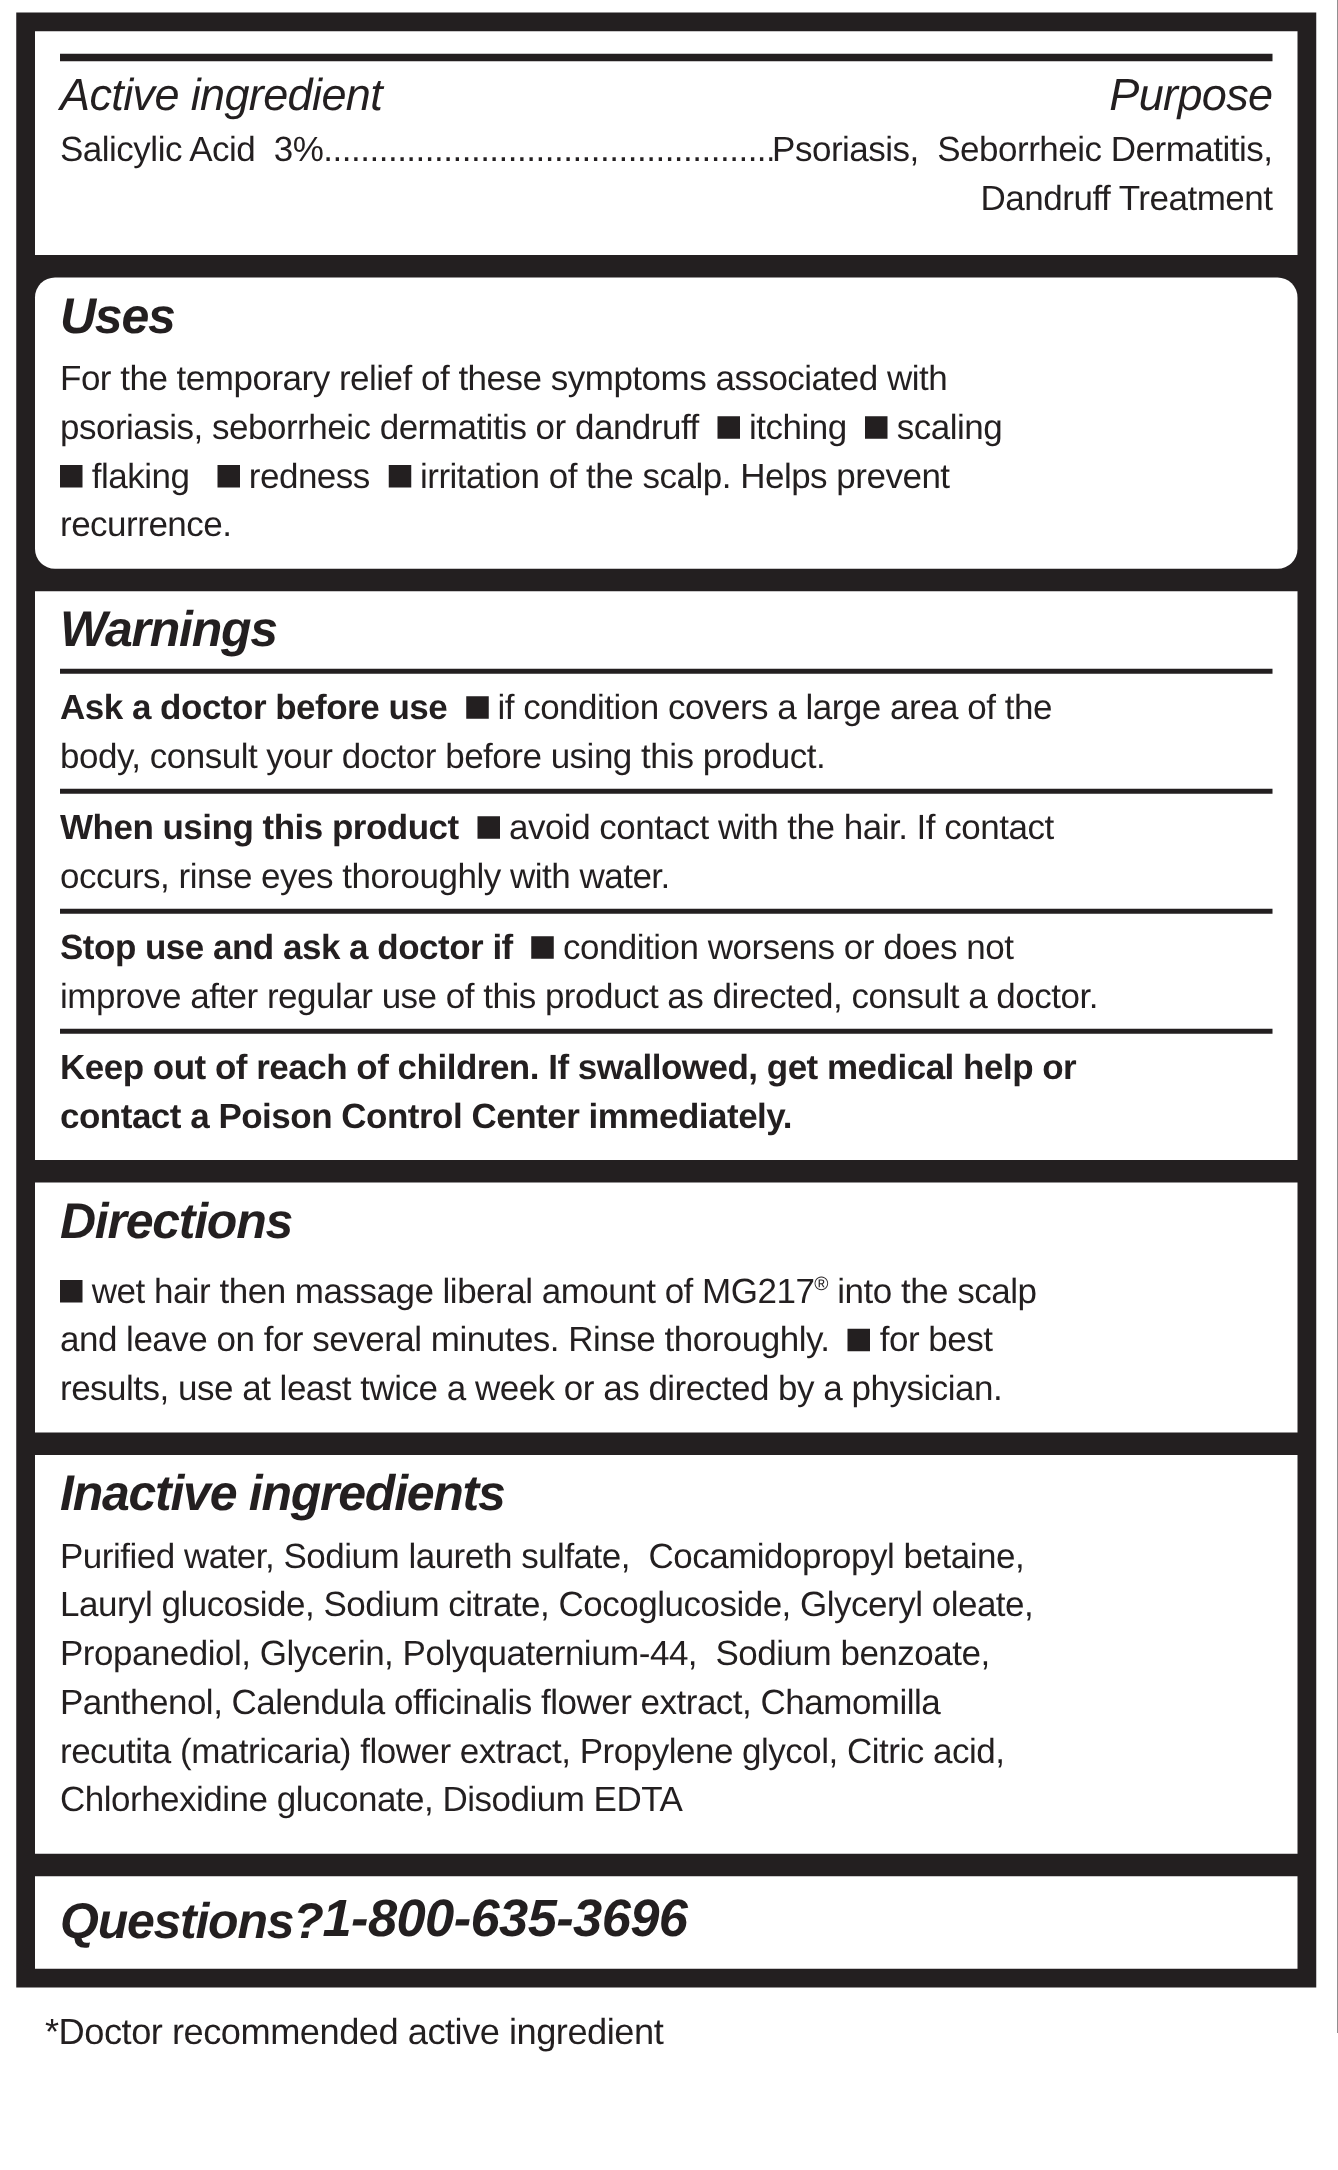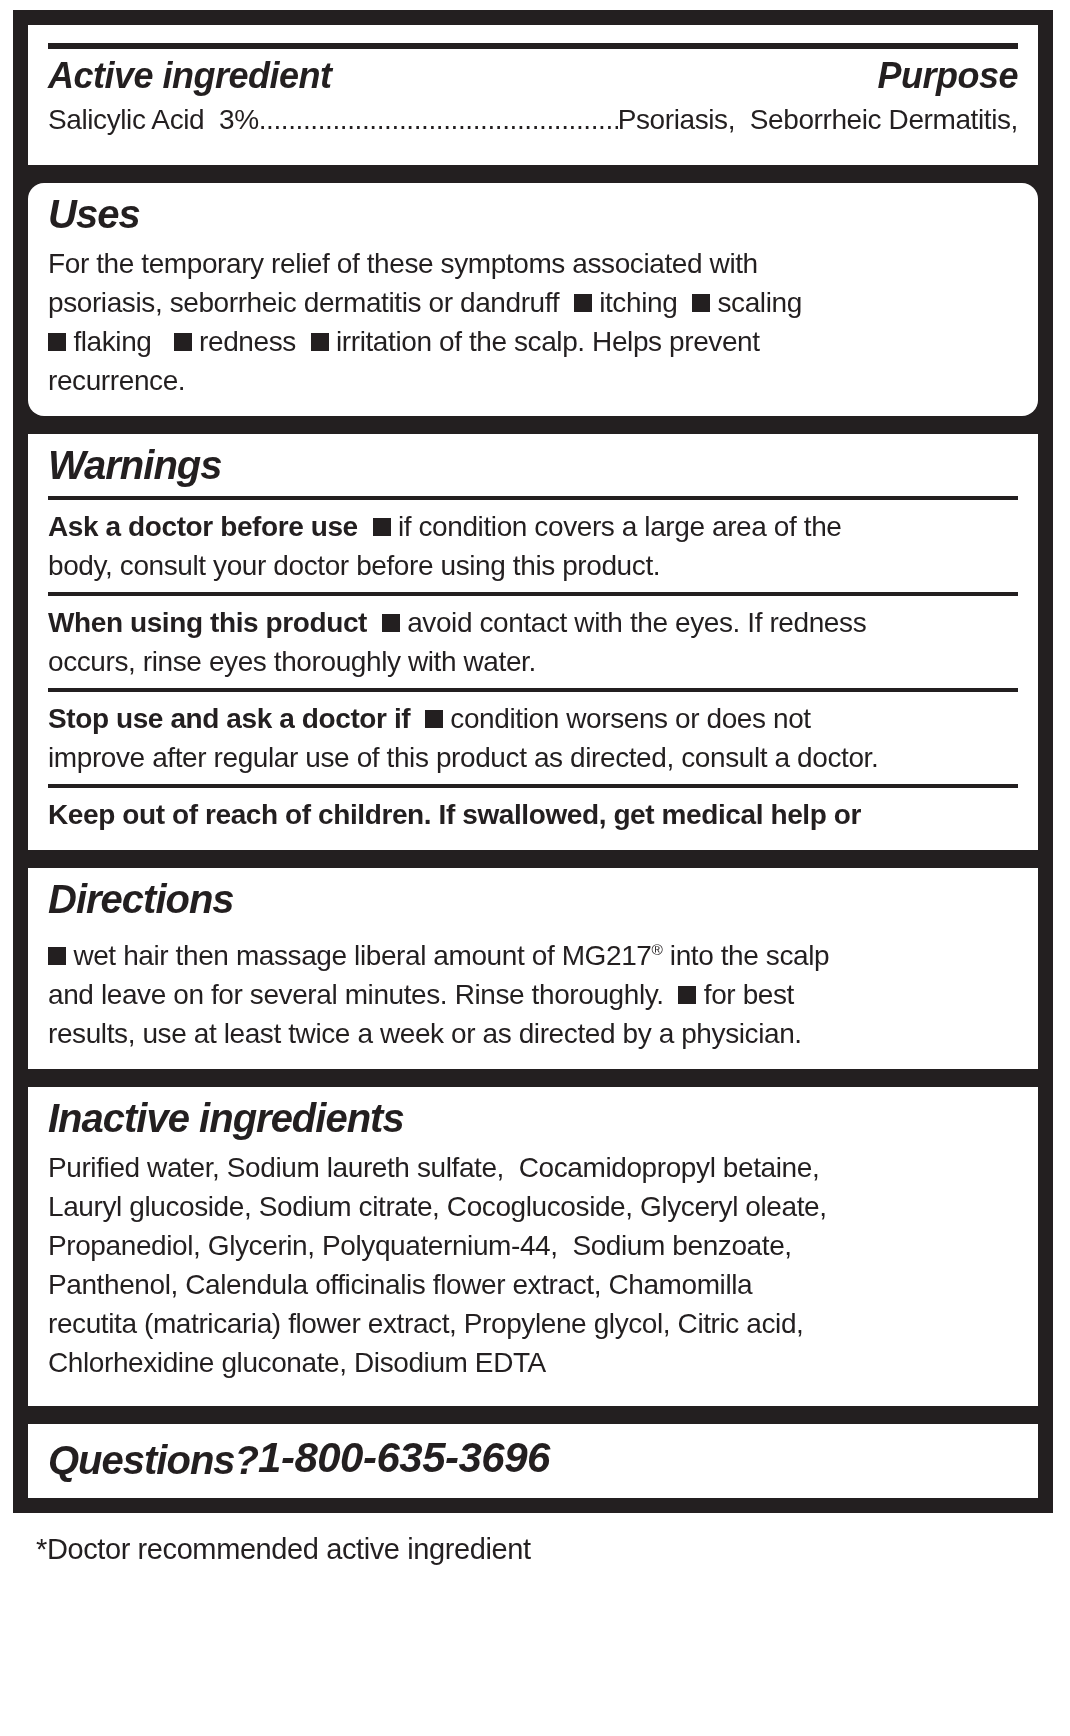--- a/index.html
+++ b/index.html
@@ -19,21 +19,21 @@
   .frame .box:not(:last-child) { margin-bottom:18px; }
 
   .title {
     font-size:74px; font-weight:bold; font-style:italic;
     letter-spacing:-2px; line-height:1.06; margin:2px 0 0;
   }
   .title-rule { height:6px; background:#231f20; margin:10px 0 4px; }
 
   .subhead-row {
     display:flex; justify-content:space-between; align-items:baseline;
-    font-size:36px; font-weight:bold; font-style:italic; letter-spacing:-0.5px;
+    font-size:36px; font-weight:normal; font-style:italic; letter-spacing:-0.5px;
     line-height:1.25;
   }
   .ai-row {
     display:flex; align-items:flex-start;
     font-size:28px; letter-spacing:-0.4px; line-height:39px; margin-top:2px;
   }
   .ai-left, .ai-right { white-space:nowrap; }
   .ai-leader { flex:1 1 auto; overflow:hidden; white-space:nowrap; }
   .ai-row2 { text-align:right; font-size:28px; letter-spacing:-0.4px; line-height:39px; }
 
@@ -72,37 +72,38 @@
     <div class="title-rule"></div>
     <div class="subhead-row">
       <span>Active ingredient</span>
       <span>Purpose</span>
     </div>
     <div class="ai-row">
       <span class="ai-left">Salicylic Acid&nbsp; 3%</span>
       <span class="ai-leader">................................................................</span>
       <span class="ai-right">Psoriasis,&nbsp; Seborrheic Dermatitis,</span>
     </div>
+    <div class="ai-row2">Dandruff Treatment</div>
   </div>
 
   <div class="box" style="padding-bottom:16px;border-radius:16px;">
     <h2 class="sect-heading">Uses</h2>
     <div class="body-text"><span>For the temporary relief of these symptoms associated with</span><br><span>psoriasis, seborrheic dermatitis or dandruff&nbsp; </span><span class="sq"></span><span> itching&nbsp; </span><span class="sq"></span><span> scaling</span><br><span class="sq"></span><span> flaking&nbsp; &nbsp;</span><span class="sq"></span><span> redness&nbsp; </span><span class="sq"></span><span> irritation of the scalp. Helps prevent</span><br><span>recurrence.</span></div>
   </div>
 
   <div class="box" style="padding-bottom:16px;">
     <h2 class="sect-heading">Warnings</h2>
     <div class="rule"></div>
     <div class="body-text"><span class="b">Ask a doctor before use&nbsp; </span><span class="sq"></span><span> if condition covers a large area of the</span><br><span>body, consult your doctor before using this product.</span></div>
     <div class="rule"></div>
-    <div class="body-text"><span class="b">When using this product&nbsp; </span><span class="sq"></span><span> avoid contact with the eyes. If redness</span><br><span>occurs, rinse eyes thoroughly with water.</span></div>
+    <div class="body-text"><span class="b">When using this product&nbsp; </span><span class="sq"></span><span> avoid contact with the hair. If contact</span><br><span>occurs, rinse eyes thoroughly with water.</span></div>
     <div class="rule"></div>
     <div class="body-text"><span class="b">Stop use and ask a doctor if&nbsp; </span><span class="sq"></span><span> condition worsens or does not</span><br><span>improve after regular use of this product as directed, consult a doctor.</span></div>
     <div class="rule"></div>
-    <div class="body-text"><span class="b">Keep out of reach of children. If swallowed, get medical help or</span><br></div>
+    <div class="body-text"><span class="b">Keep out of reach of children. If swallowed, get medical help or</span><br><span class="b">contact a Poison Control Center immediately.</span></div>
   </div>
 
   <div class="box" style="padding-bottom:16px;">
     <h2 class="sect-heading">Directions</h2>
     <div class="body-text"><span class="sq"></span><span> wet hair then massage liberal amount of MG217</span><sup>®</sup><span> into the scalp</span><br><span>and leave on for several minutes. Rinse thoroughly.&nbsp; </span><span class="sq"></span><span> for best</span><br><span>results, use at least twice a week or as directed by a physician.</span></div>
   </div>
 
   <div class="box" style="padding-bottom:24px;">
     <h2 class="sect-heading">Inactive ingredients</h2>
     <div class="body-text"><span>Purified water, Sodium laureth sulfate,&nbsp; Cocamidopropyl betaine,</span><br><span>Lauryl glucoside, Sodium citrate, Cocoglucoside, Glyceryl oleate,</span><br><span>Propanediol, Glycerin, Polyquaternium-44,&nbsp; Sodium benzoate,</span><br><span>Panthenol, Calendula officinalis flower extract, Chamomilla</span><br><span>recutita (matricaria) flower extract, Propylene glycol, Citric acid,</span><br><span>Chlorhexidine gluconate, Disodium EDTA</span></div>

